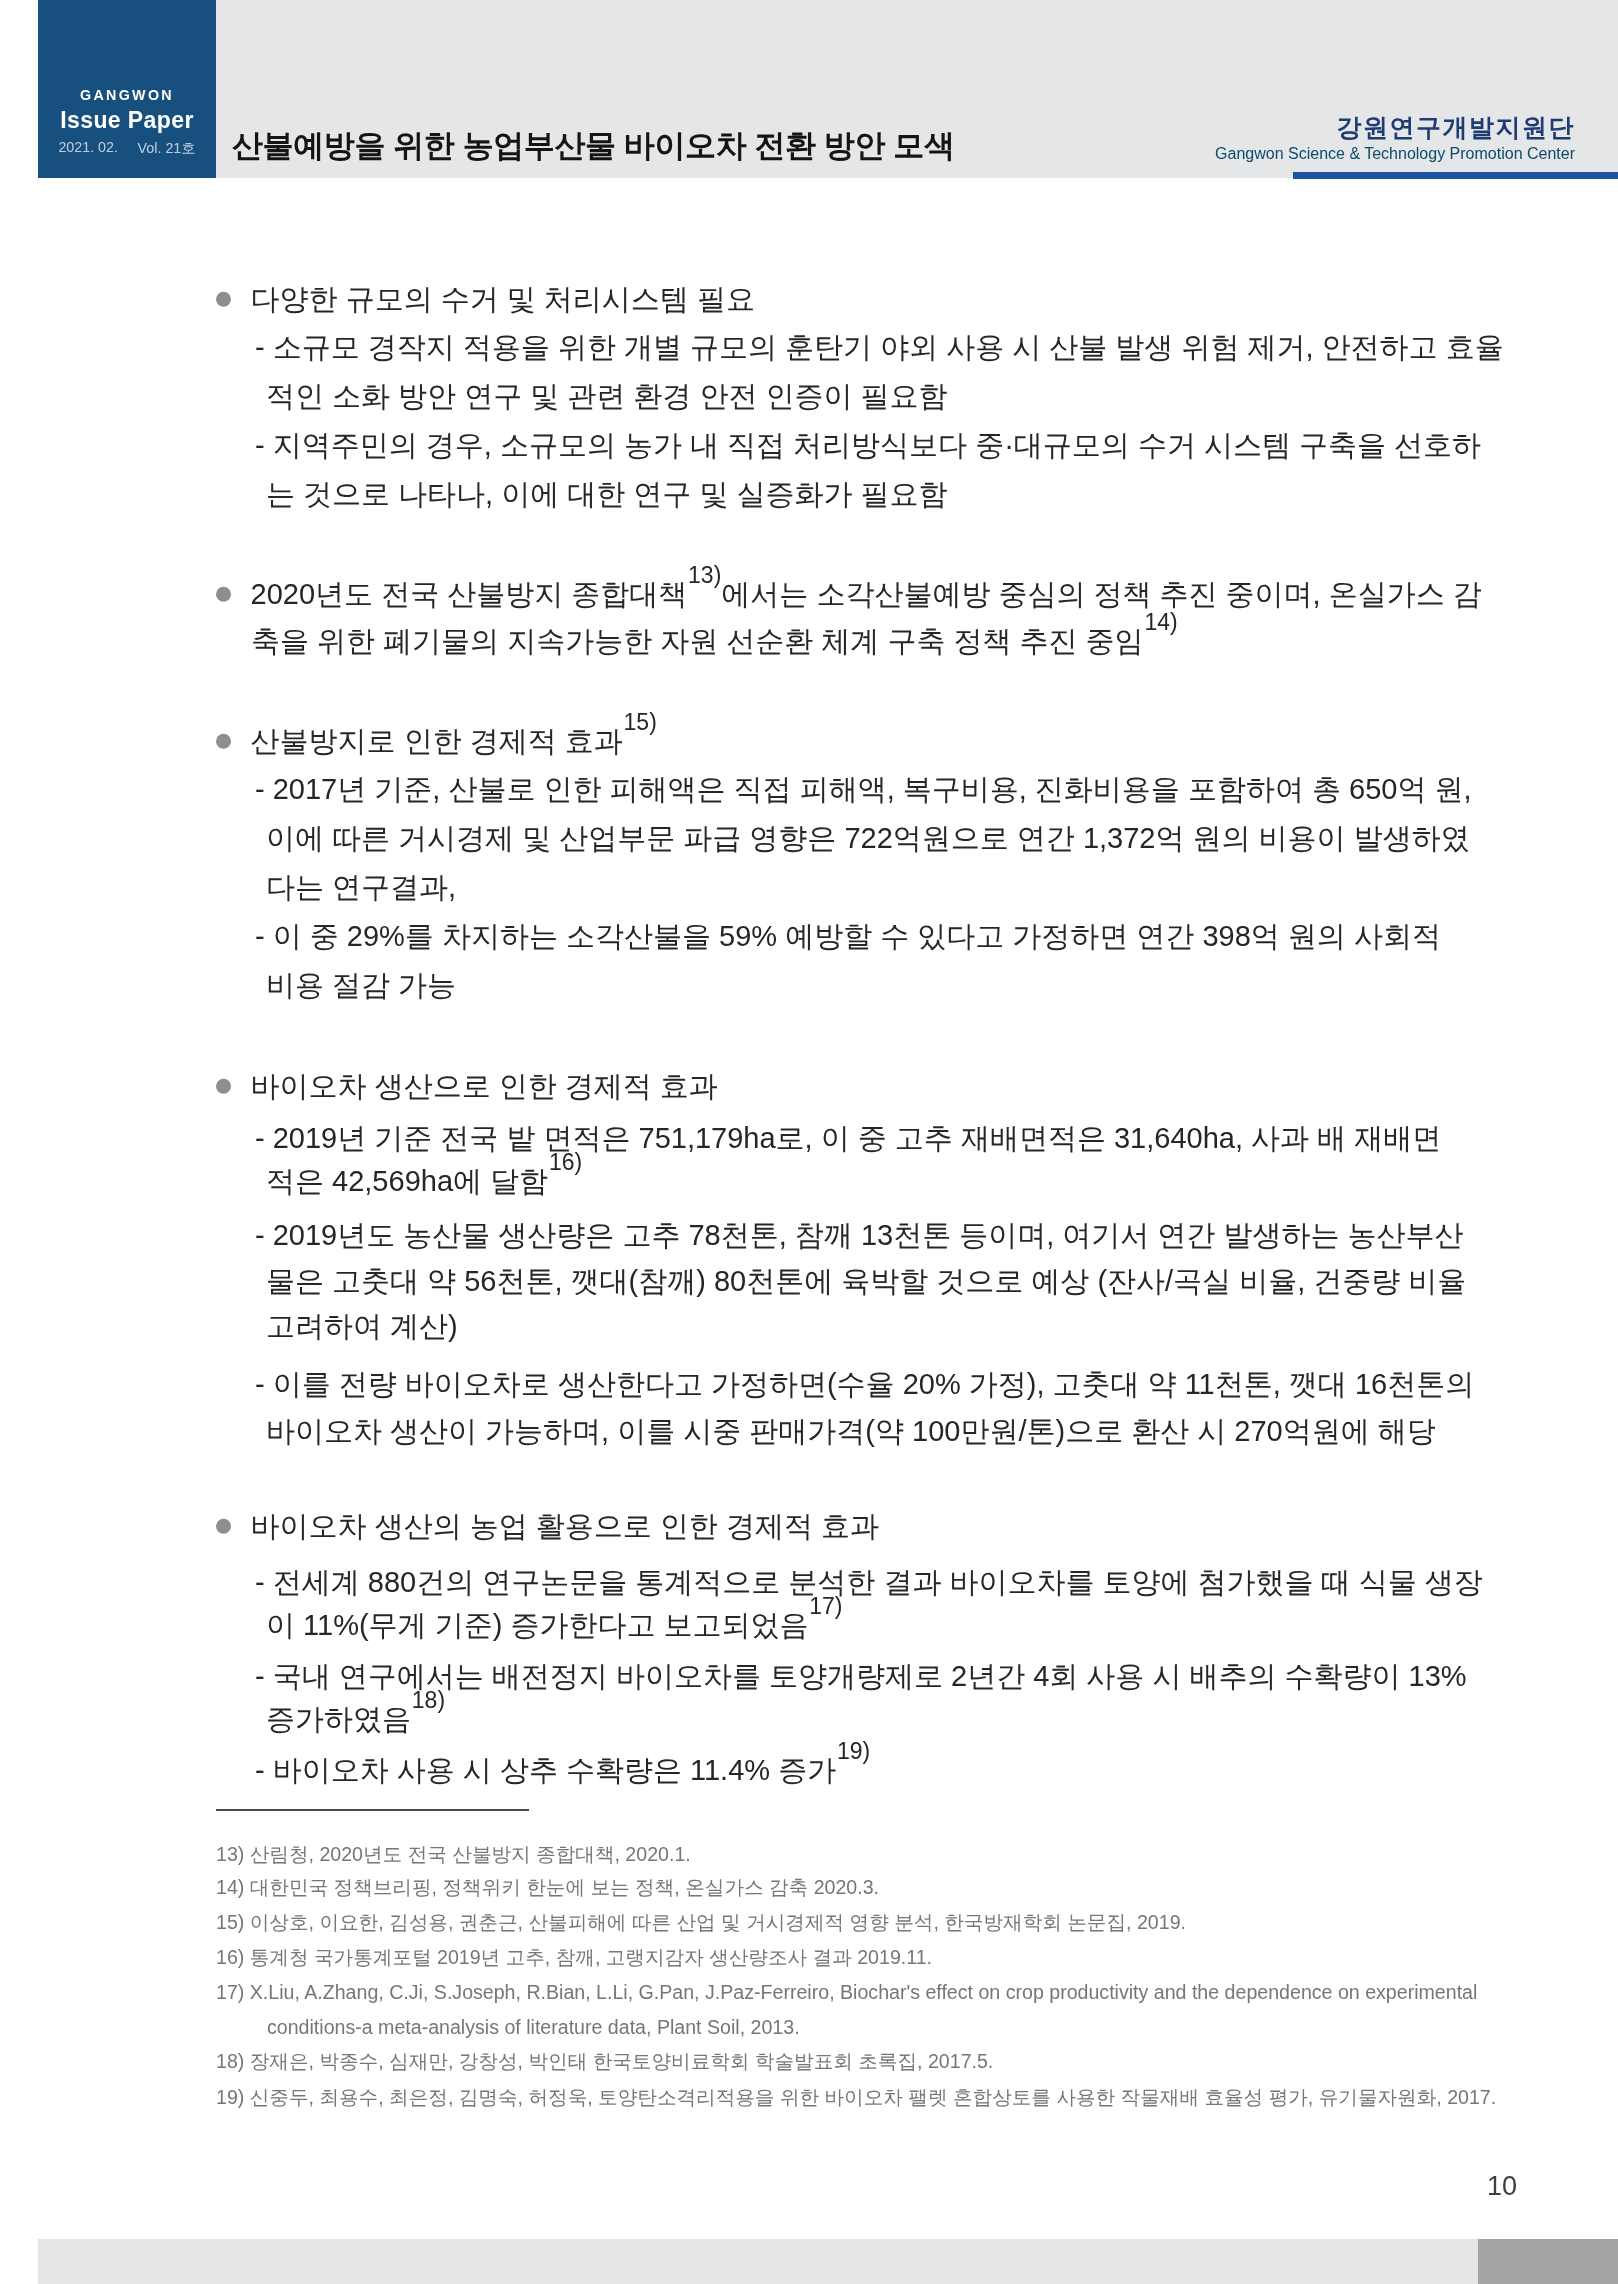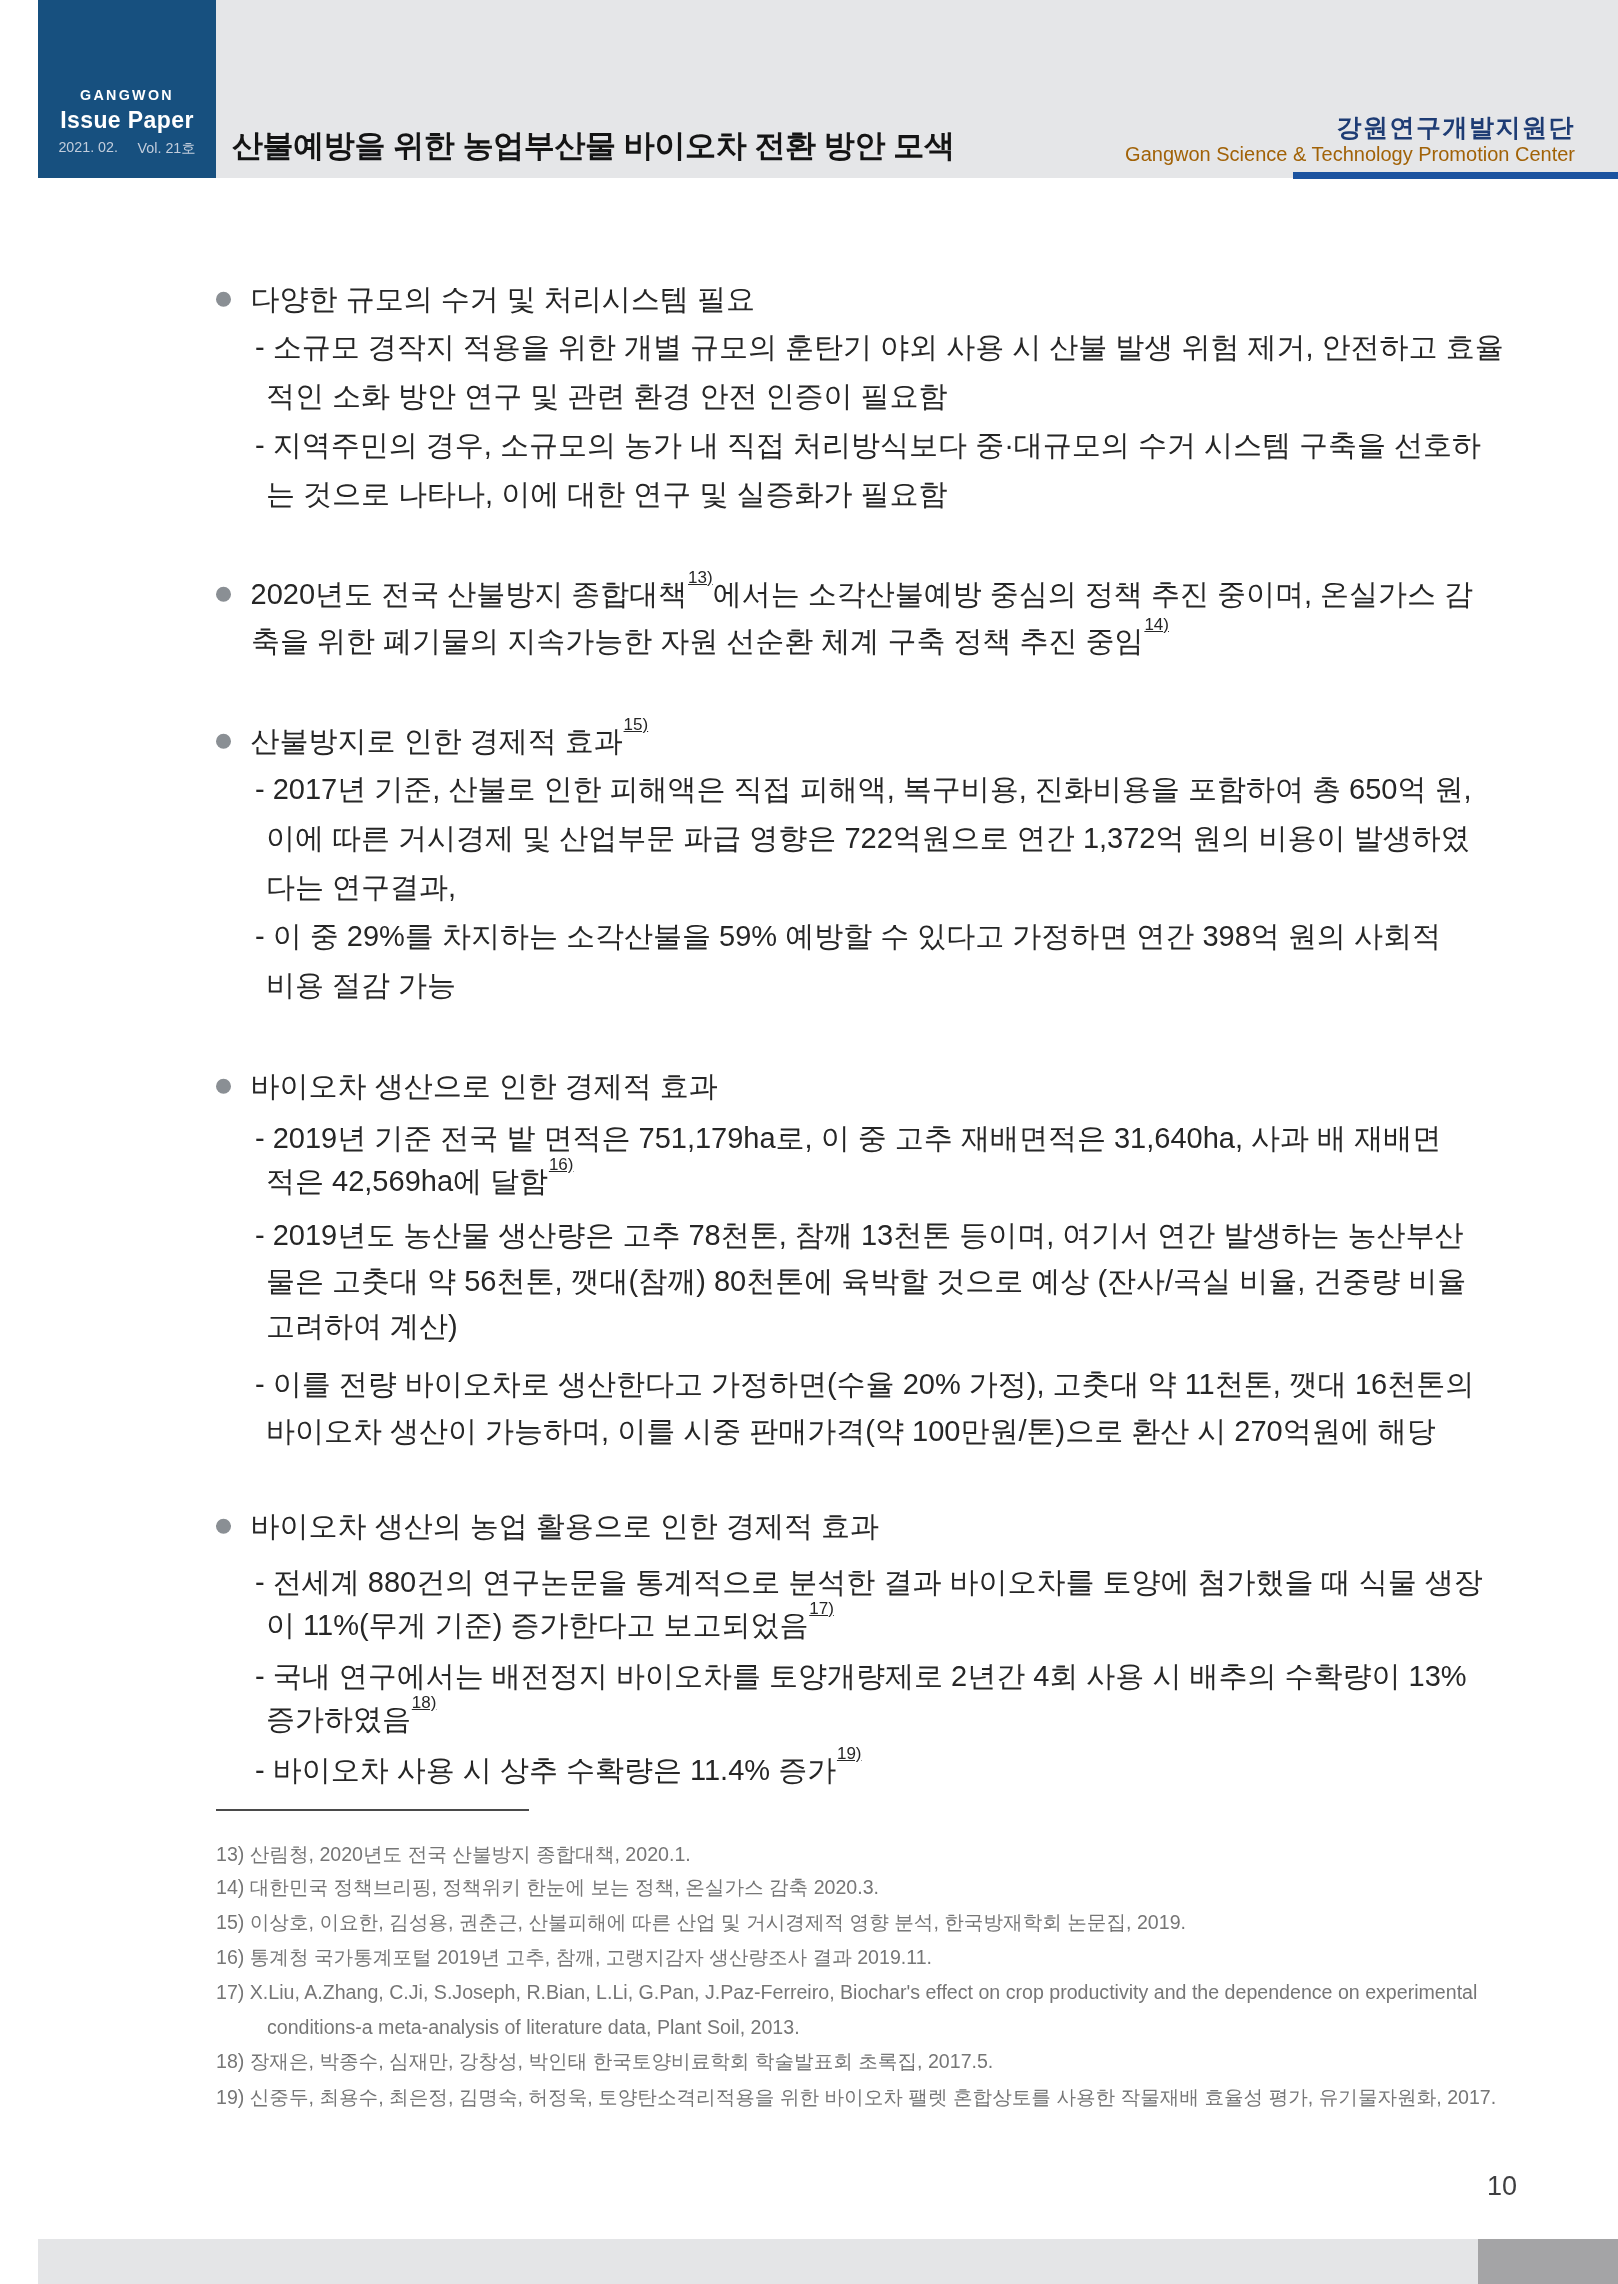--- a/index.html
+++ b/index.html
@@ -11,31 +11,31 @@
   .brand-box{position:absolute;left:0;top:0;width:178px;height:178px;background:#17507f;
              display:flex;flex-direction:column;align-items:center;justify-content:flex-end;
              padding-bottom:19.6px;box-sizing:border-box;}
   .brand-gangwon{color:#ffffff;font-size:14.3px;font-weight:600;letter-spacing:2.3px;margin-bottom:4.5px;}
   .brand-issue{color:#ffffff;font-size:23px;font-weight:700;letter-spacing:0.4px;margin-bottom:5.3px;}
   .brand-info{color:#c2cddc;font-size:14.3px;display:flex;gap:19.6px;white-space:pre;justify-content:flex-end;}
   .page-title{position:absolute;left:194px;top:126px;font-size:31px;font-weight:700;color:#141414;
               letter-spacing:-0.4px;white-space:nowrap;line-height:39px;}
   .org{position:absolute;right:81px;top:111px;text-align:right;}
   .org-kr{font-size:25px;font-weight:700;color:#1e3c74;letter-spacing:1.5px;line-height:33px;white-space:nowrap;}
-  .org-en{font-size:20px;color:#a16207;line-height:20.3px;white-space:nowrap;}
+  .org-en{font-size:16px;color:#0c4a6e;line-height:20.3px;white-space:nowrap;}
   .header-bar{position:absolute;left:1255px;top:172px;width:363px;height:6.8px;background:#1b53a0;}
 
   
   .hd,.ln{position:absolute;font-size:29px;line-height:35px;color:#262626;white-space:nowrap;}
   .hd{left:178px;}
   .dot{display:inline-block;width:15px;height:15px;border-radius:50%;background:#8a8f94;
        margin-right:19.6px;vertical-align:middle;transform:translateY(-2.3px);}
   .dash{left:217px;}
   .cont{left:228px;}
-  sup.fn{font-size:17px;line-height:0;position:relative;top:-10.5px;margin-left:0.8px;text-decoration:underline;}
+  sup.fn{font-size:23px;line-height:0;position:relative;top:-10.5px;margin-left:0.8px;}
 
   
   .fnsep{position:absolute;left:178px;top:1809px;width:313px;height:1.5px;background:#4a4a4a;}
   .fnote{position:absolute;left:178px;font-size:19.6px;line-height:25.6px;color:#767676;white-space:nowrap;}
   .fnote.cont2{left:229px;}
 
   
   .page-num{position:absolute;left:1434px;top:2171px;width:45px;text-align:right;
             font-size:27px;line-height:30px;color:#3e3e40;}
   .footer-bar{position:absolute;left:0;top:2239px;width:1618px;height:45px;background:#e4e5e7;}

